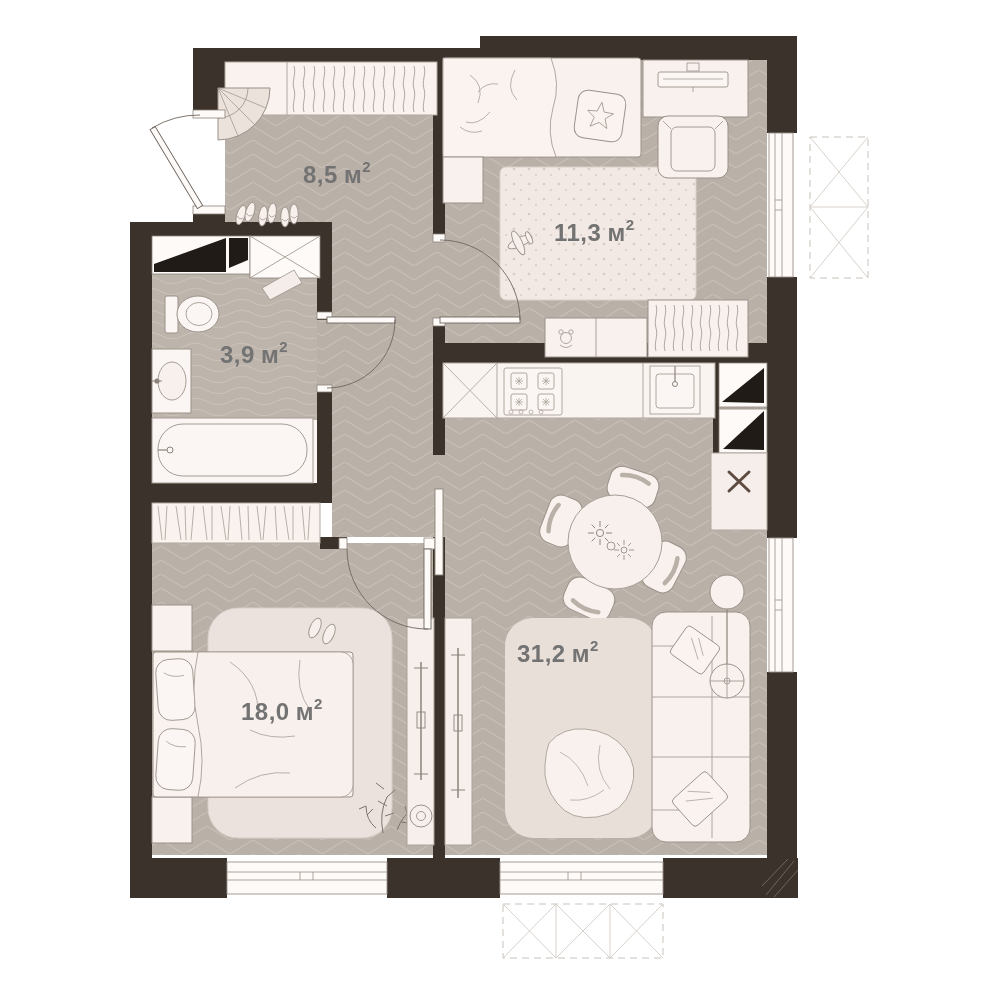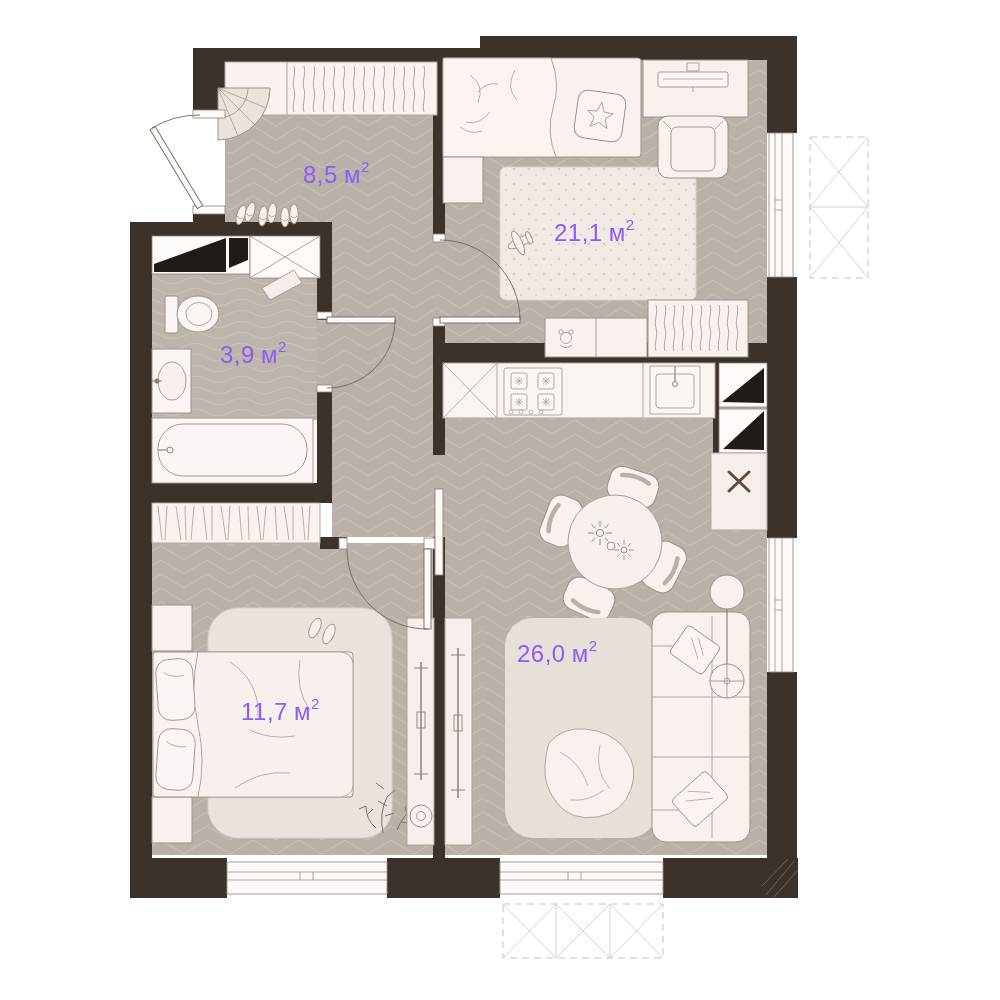--- a/index.html
+++ b/index.html
@@ -1,19 +1,19 @@
 <!DOCTYPE html>
 <html><head>
 <meta charset="utf-8">
 <style>
   html,body{margin:0;padding:0;background:#ffffff;}
   #stage{position:relative;width:1000px;height:1000px;background:#ffffff;overflow:hidden;
          font-family:"Liberation Sans", sans-serif;}
   #plan-svg{position:absolute;left:0;top:0;}
-  .area-label{position:absolute;font-size:24px;color:#8b5cf6;letter-spacing:.5px;white-space:nowrap;}
+  .area-label{position:absolute;font-size:24px;color:#737373;letter-spacing:.5px;white-space:nowrap;font-weight:bold;}
   .area-label .unit{margin-left:.25em;}
   .area-label sup{font-size:15px;position:relative;top:-2px;}
 </style>
 </head>
 <body>
 
 <div id="stage">
 <svg id="plan-svg" width="1000" height="1000" viewBox="0 0 1000 1000">
   <defs>
     <pattern id="herr" width="46" height="14" patternUnits="userSpaceOnUse">
@@ -374,21 +374,21 @@
     </g>
     <g>
       <rect x="503" y="904" width="160" height="54" stroke="#c9c2bb" stroke-dasharray="7 5" stroke-width="1"></rect>
       <path d="M556,904 V958 M610,904 V958 M503,904 L556,958 M556,904 L503,958 M556,904 L610,958 M610,904 L556,958 M610,904 L663,958 M663,904 L610,958" stroke="#d3ccc5" stroke-width="0.9"></path>
     </g>
   </g>
 </svg>
 
 <div class="area-label" style="left:303px;top:160px"><span>8,5</span><span class="unit">м</span><sup>2</sup></div>
 
-<div class="area-label" style="left:554px;top:218px"><span>21,1</span><span class="unit">м</span><sup>2</sup></div>
+<div class="area-label" style="left:554px;top:218px"><span>11,3</span><span class="unit">м</span><sup>2</sup></div>
 
 <div class="area-label" style="left:220px;top:340px"><span>3,9</span><span class="unit">м</span><sup>2</sup></div>
 
-<div class="area-label" style="left:241px;top:697px"><span>11,7</span><span class="unit">м</span><sup>2</sup></div>
-
-<div class="area-label" style="left:517px;top:639px"><span>26,0</span><span class="unit">м</span><sup>2</sup></div>
+<div class="area-label" style="left:241px;top:697px"><span>18,0</span><span class="unit">м</span><sup>2</sup></div>
+
+<div class="area-label" style="left:517px;top:639px"><span>31,2</span><span class="unit">м</span><sup>2</sup></div>
 
 </div>
 
 </body></html>

